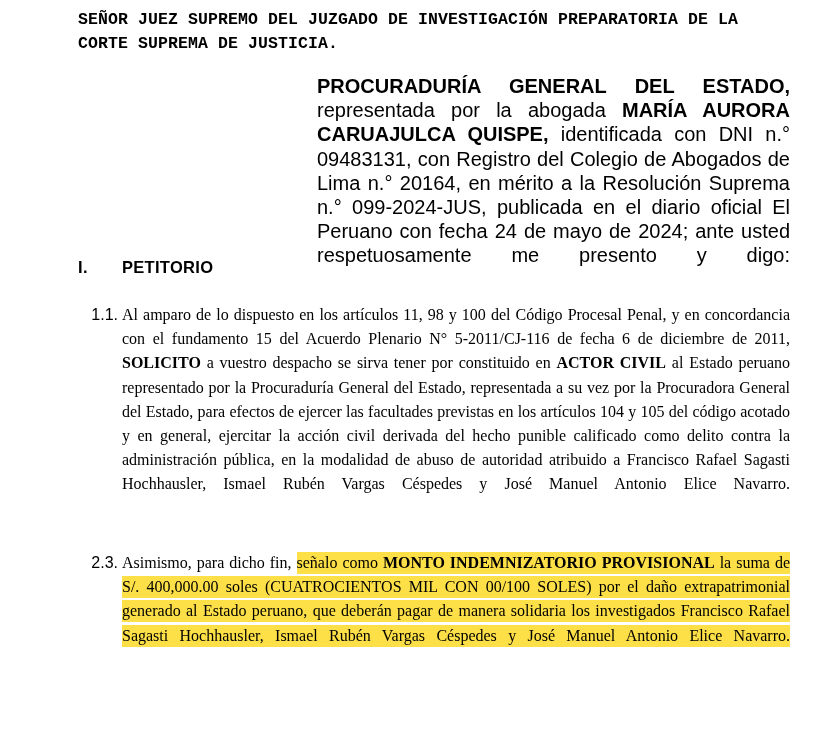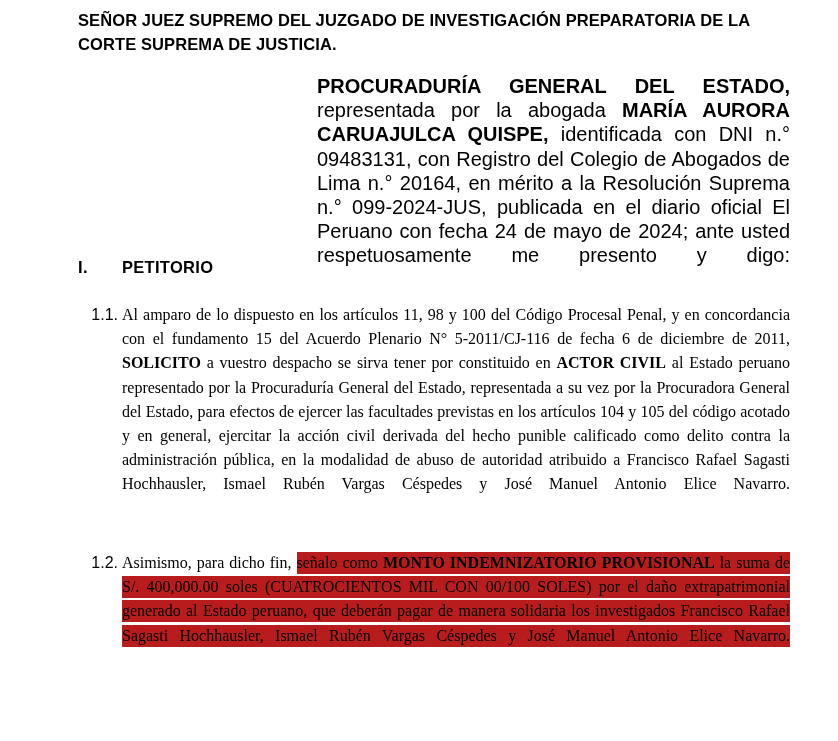--- a/index.html
+++ b/index.html
@@ -26,20 +26,21 @@
   .doc-heading {
     position: absolute;
     left: 78px;
     top: 8px;
     width: 712px;
     font-size: 16.5px;
     font-weight: bold;
     line-height: 24px;
     letter-spacing: 0.1px;
     text-align: left;
+    font-family: Liberation Mono, monospace;
   }
 
   
   .party-block {
     position: absolute;
     left: 317px;
     top: 74px;
     width: 473px;
     font-size: 20px;
     line-height: 24.2px;
@@ -100,21 +101,21 @@
     width: 100%;
   }
 
   #clause-1-1 { top: 303px; }
   #clause-1-2 { top: 551px; }
 
   b, .b { font-weight: bold; }
 
   
   .hl {
-    background-color: #b91c1c;
+    background-color: #fde047;
     box-decoration-break: clone;
     -webkit-box-decoration-break: clone;
     padding: 2px 0 3px 0;
   }
 </style>
 </head>
 <body>
 
 <div class="page">
 
@@ -126,21 +127,21 @@
     <span class="numeral">I.</span>
     <span class="label">PETITORIO</span>
   </div>
 
   <div class="clause" id="clause-1-1">
     <span class="clause-num">1.1.</span>
     <div class="clause-body"><span>Al amparo de lo dispuesto en los artículos 11, 98 y 100 del Código Procesal Penal, y en concordancia con el fundamento 15 del Acuerdo Plenario N° 5-2011/CJ-116 de fecha 6 de diciembre de 2011, </span><span class="b">SOLICITO</span><span> a vuestro despacho se sirva tener por constituido en </span><span class="b">ACTOR CIVIL</span><span> al Estado peruano representado por la Procuraduría General del Estado, representada a su vez por la Procuradora General del Estado, para efectos de ejercer las facultades previstas en los artículos 104 y 105 del código acotado y en general, ejercitar la acción civil derivada del hecho punible calificado como delito contra  la administración pública, en la modalidad de abuso de autoridad atribuido a Francisco Rafael Sagasti Hochhausler, Ismael Rubén Vargas Céspedes y José Manuel Antonio Elice Navarro.</span></div>
   </div>
 
   <div class="clause" id="clause-1-2">
-    <span class="clause-num">1.2.</span>
+    <span class="clause-num">2.3.</span>
     <div class="clause-body"><span>Asimismo, para dicho fin, </span><span class="hl">señalo como </span><span class="b hl">MONTO INDEMNIZATORIO PROVISIONAL</span><span class="hl"> la suma de S/. 400,000.00 soles (CUATROCIENTOS MIL CON 00/100 SOLES) por el daño extrapatrimonial generado al Estado peruano, que deberán pagar de manera solidaria los investigados Francisco Rafael Sagasti Hochhausler, Ismael Rubén Vargas Céspedes y José Manuel Antonio Elice Navarro.</span></div>
   </div>
 
   <div class="section-heading" id="section-antecedentes">
     <span class="numeral">II.</span>
     <span class="label">ANTECEDENTES</span>
   </div>
 
 </div>
 

